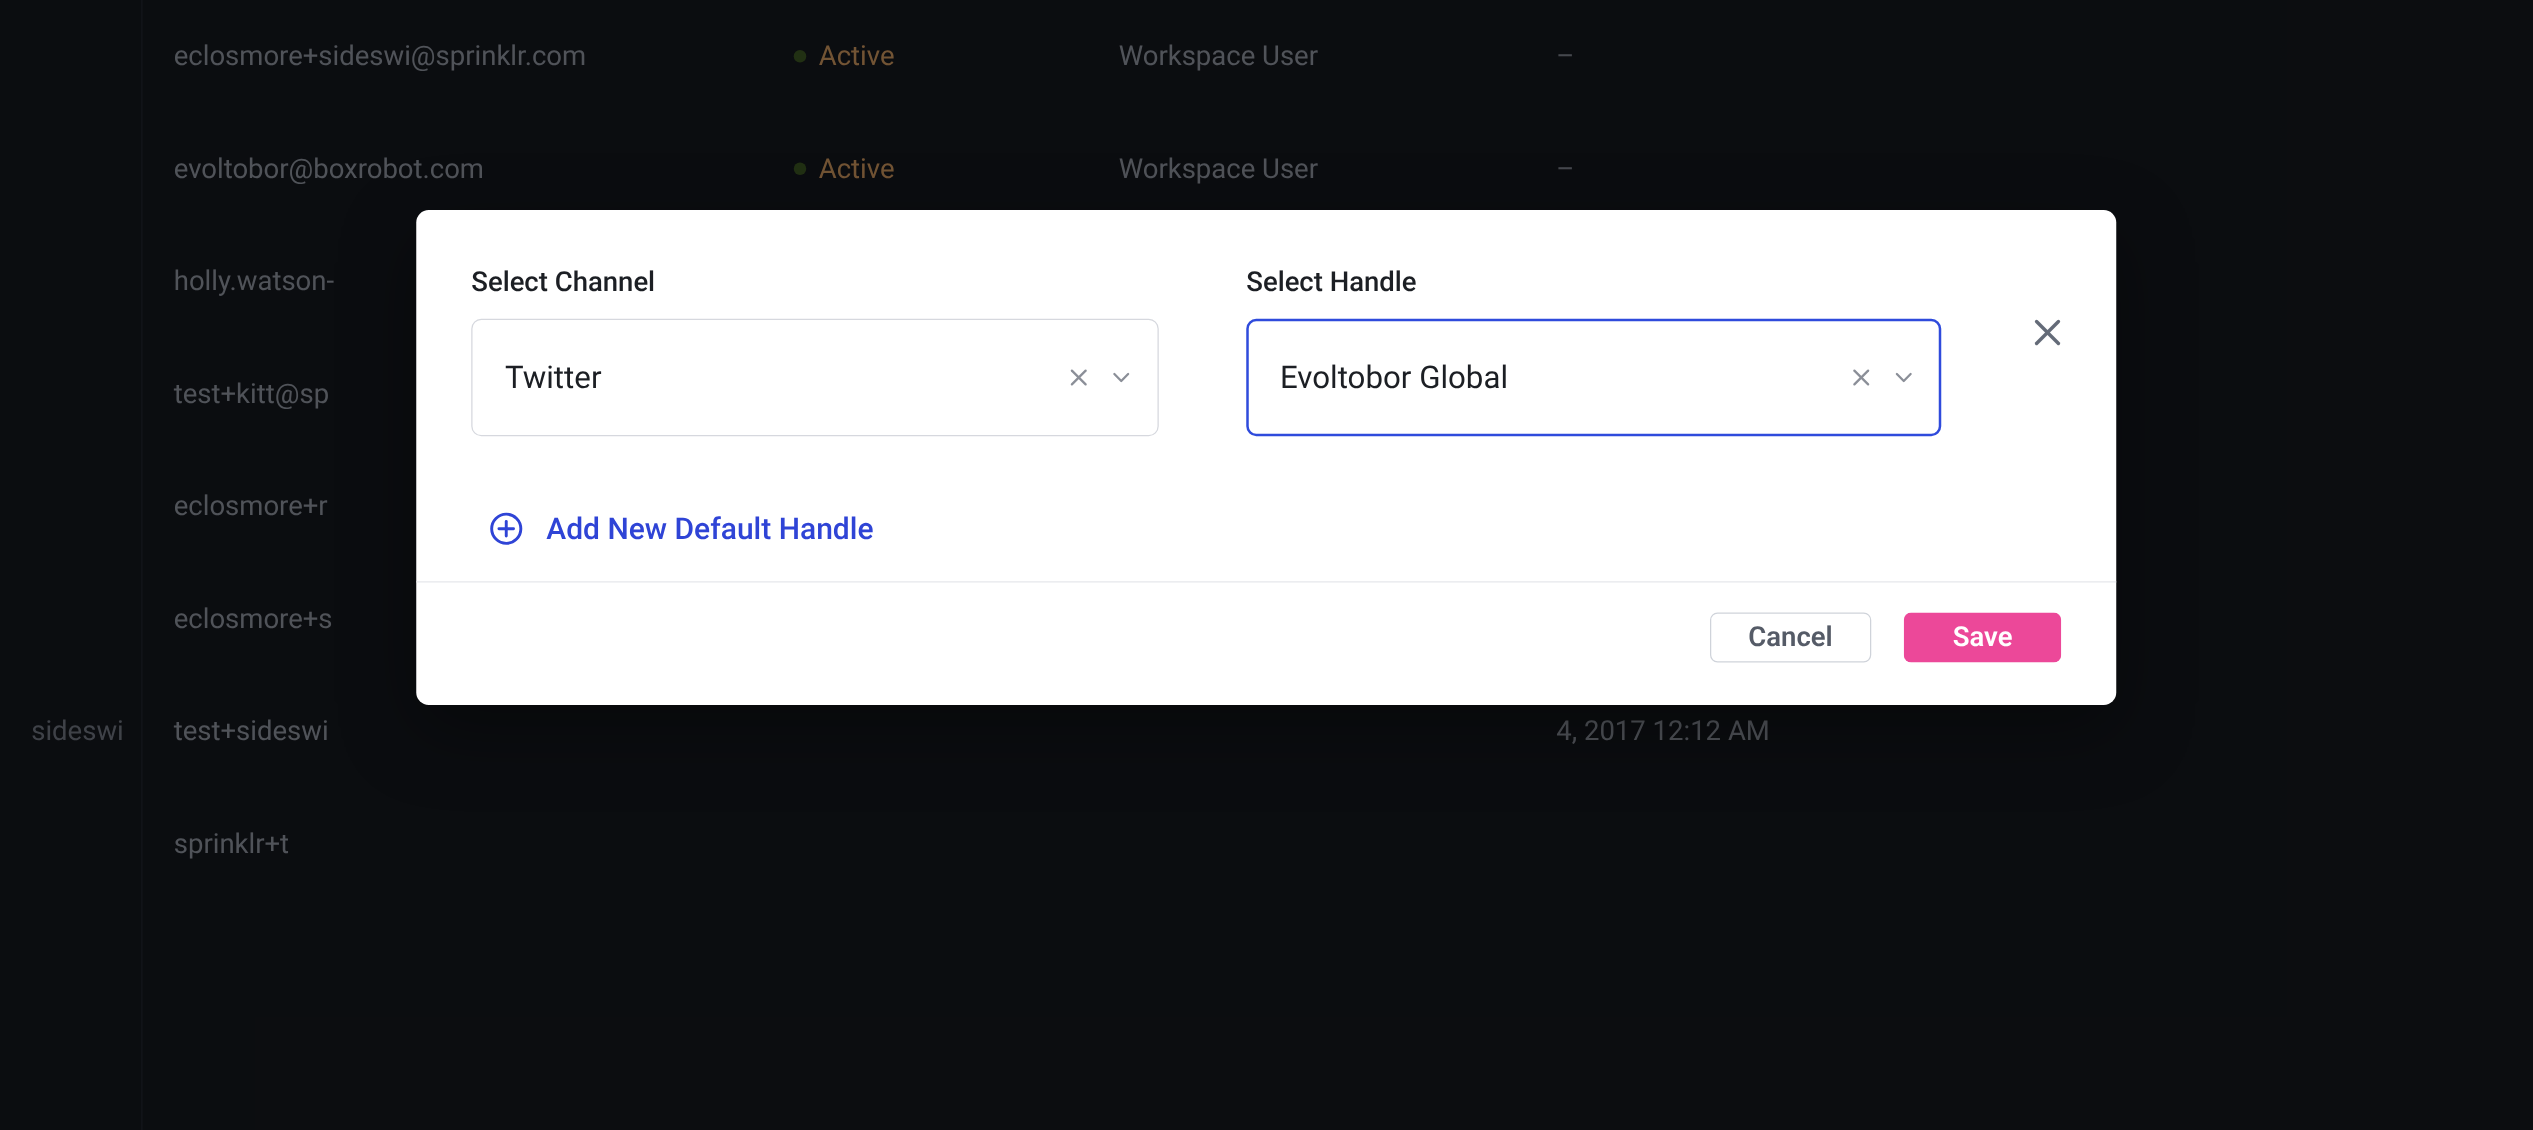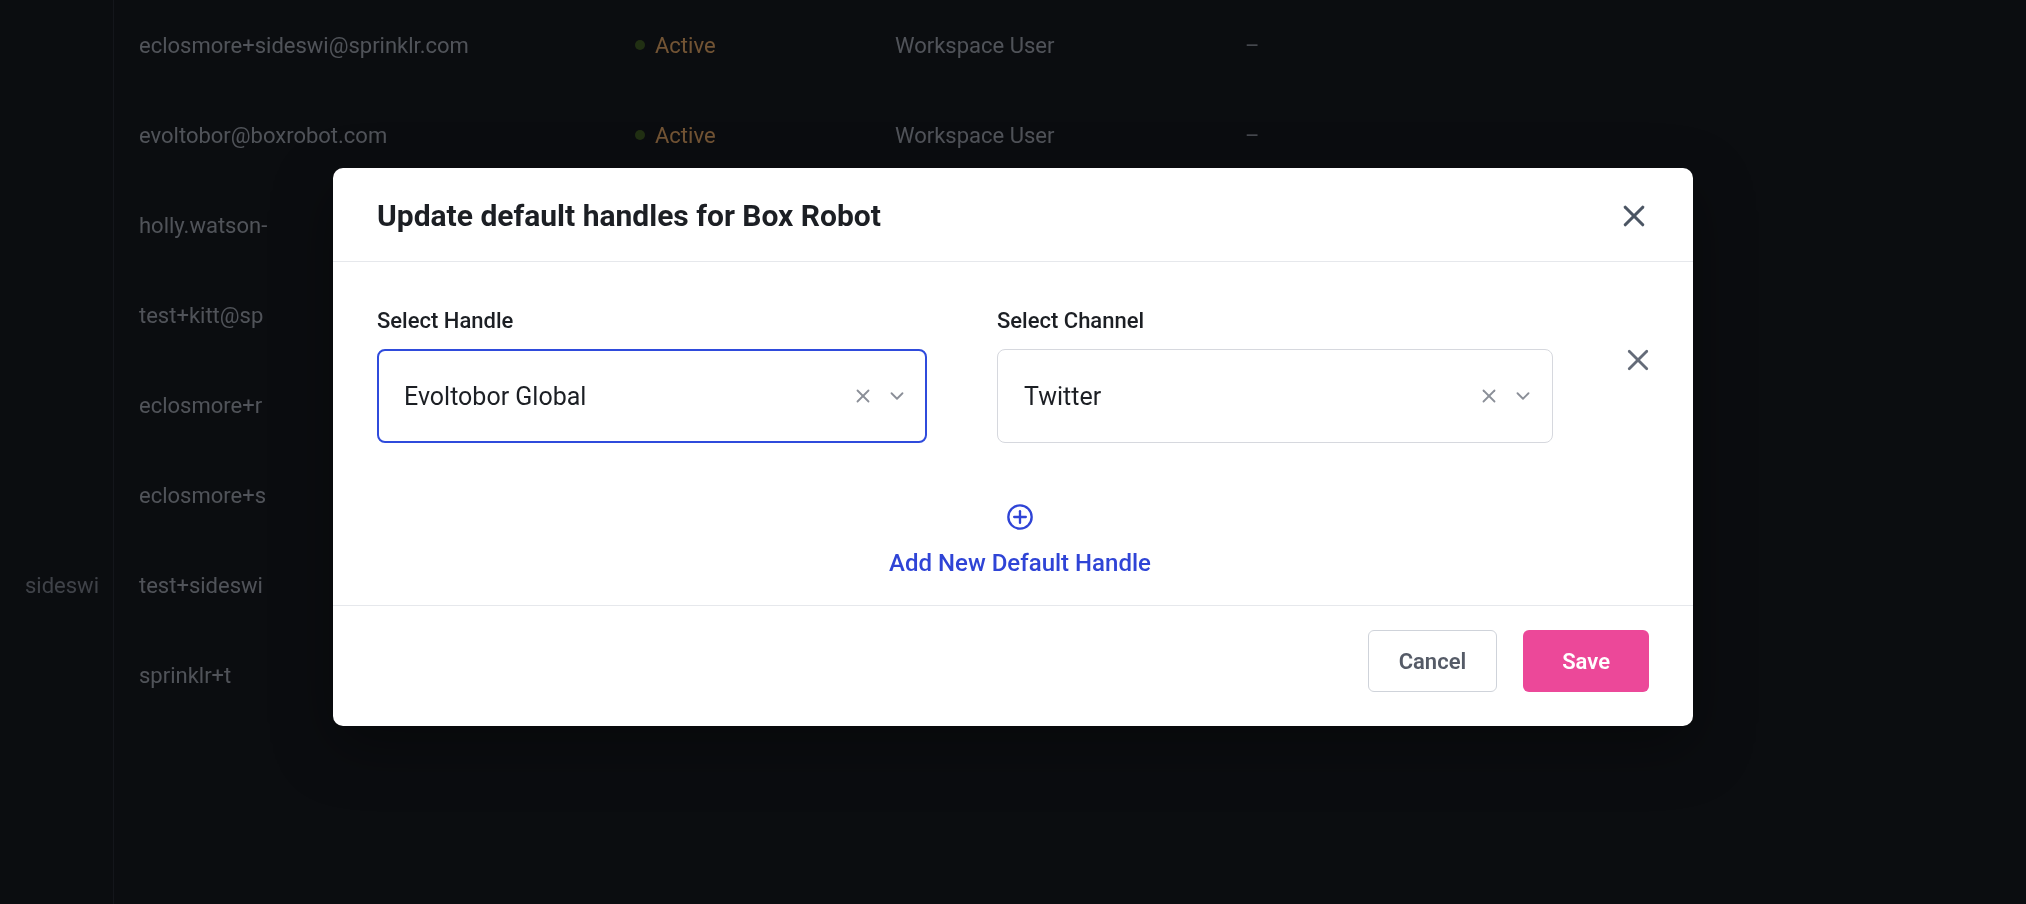--- a/index.html
+++ b/index.html
@@ -125,42 +125,41 @@
   }
   .row-remove svg { width:100%; height:100%; display:block; }
 
   .add-row {
     display: flex;
     align-items: center;
     gap: 18px;
     margin-top: 60px;
     padding-left: 14px;
     cursor: pointer;
-    flex-direction: column;
   }
   .add-icon {
     width: 28px; height: 28px;
     color: #2f44d6;
     flex: 0 0 auto;
   }
   .add-icon svg { width:100%; height:100%; display:block; }
   .add-text {
     font-size: 24px;
     font-weight: 500;
     color: #2f44d6;
   }
 
   .modal-footer {
     display: flex;
     justify-content: flex-end;
     gap: 26px;
     padding: 24px 44px 34px 44px;
   }
   .btn {
-    height: 62px;
+    height: 40px;
     padding: 0 30px;
     border-radius: 6px;
     font-size: 22px;
     font-weight: 600;
     display: inline-flex;
     align-items: center;
     justify-content: center;
     cursor: pointer;
     border: 1px solid transparent;
   }
@@ -248,69 +247,60 @@
     <div class="bg-c2">sprinklr+t</div>
     <div class="bg-c3"></div>
       <div class="bg-c4"></div>
       <div class="bg-c5"></div>
   </div>
 </div>
 
 <div class="scrim"></div>
 
 <div class="modal">
-  <div class="modal-header">
-    <div class="modal-title">Update default handles for Box Robot</div>
-    <div class="close-x">
-      <svg viewBox="0 0 24 24" fill="none" stroke="currentColor" stroke-width="2.5" stroke-linecap="round">
-          <line x1="5" y1="5" x2="19" y2="19"></line>
-          <line x1="19" y1="5" x2="5" y2="19"></line>
-        </svg>
-    </div>
-  </div>
 
   <div class="modal-body">
     <div class="fields-row">
+
+      <div>
+        <div class="field-label">Select Channel</div>
+        <div class="select-like">
+          <span class="select-val">Twitter</span>
+          <span class="mini-x">
+            <svg viewBox="0 0 24 24" fill="none" stroke="currentColor" stroke-width="2" stroke-linecap="round">
+                <line x1="6" y1="6" x2="18" y2="18"></line>
+                <line x1="18" y1="6" x2="6" y2="18"></line>
+              </svg>
+          </span>
+          <span class="chevron">
+            <svg viewBox="0 0 24 24" fill="none" stroke="currentColor" stroke-width="2" stroke-linecap="round" stroke-linejoin="round">
+                <polyline points="6 9 12 15 18 9"></polyline>
+              </svg>
+          </span>
+        </div>
+      </div>
 
       <div>
         <div class="field-label">Select Handle</div>
         <div class="select-like focused">
           <span class="select-val">Evoltobor Global</span>
           <span class="mini-x">
             <svg viewBox="0 0 24 24" fill="none" stroke="currentColor" stroke-width="2" stroke-linecap="round">
                 <line x1="6" y1="6" x2="18" y2="18"></line>
                 <line x1="18" y1="6" x2="6" y2="18"></line>
               </svg>
           </span>
           <span class="chevron">
             <svg viewBox="0 0 24 24" fill="none" stroke="currentColor" stroke-width="2" stroke-linecap="round" stroke-linejoin="round">
                 <polyline points="6 9 12 15 18 9"></polyline>
               </svg>
           </span>
         </div>
       </div>
 
-      <div>
-        <div class="field-label">Select Channel</div>
-        <div class="select-like">
-          <span class="select-val">Twitter</span>
-          <span class="mini-x">
-            <svg viewBox="0 0 24 24" fill="none" stroke="currentColor" stroke-width="2" stroke-linecap="round">
-                <line x1="6" y1="6" x2="18" y2="18"></line>
-                <line x1="18" y1="6" x2="6" y2="18"></line>
-              </svg>
-          </span>
-          <span class="chevron">
-            <svg viewBox="0 0 24 24" fill="none" stroke="currentColor" stroke-width="2" stroke-linecap="round" stroke-linejoin="round">
-                <polyline points="6 9 12 15 18 9"></polyline>
-              </svg>
-          </span>
-        </div>
-      </div>
-
       <div class="row-remove">
         <svg viewBox="0 0 24 24" fill="none" stroke="currentColor" stroke-width="2.2" stroke-linecap="round">
             <line x1="5" y1="5" x2="19" y2="19"></line>
             <line x1="19" y1="5" x2="5" y2="19"></line>
           </svg>
       </div>
     </div>
 
     <div class="add-row">
       <span class="add-icon">

